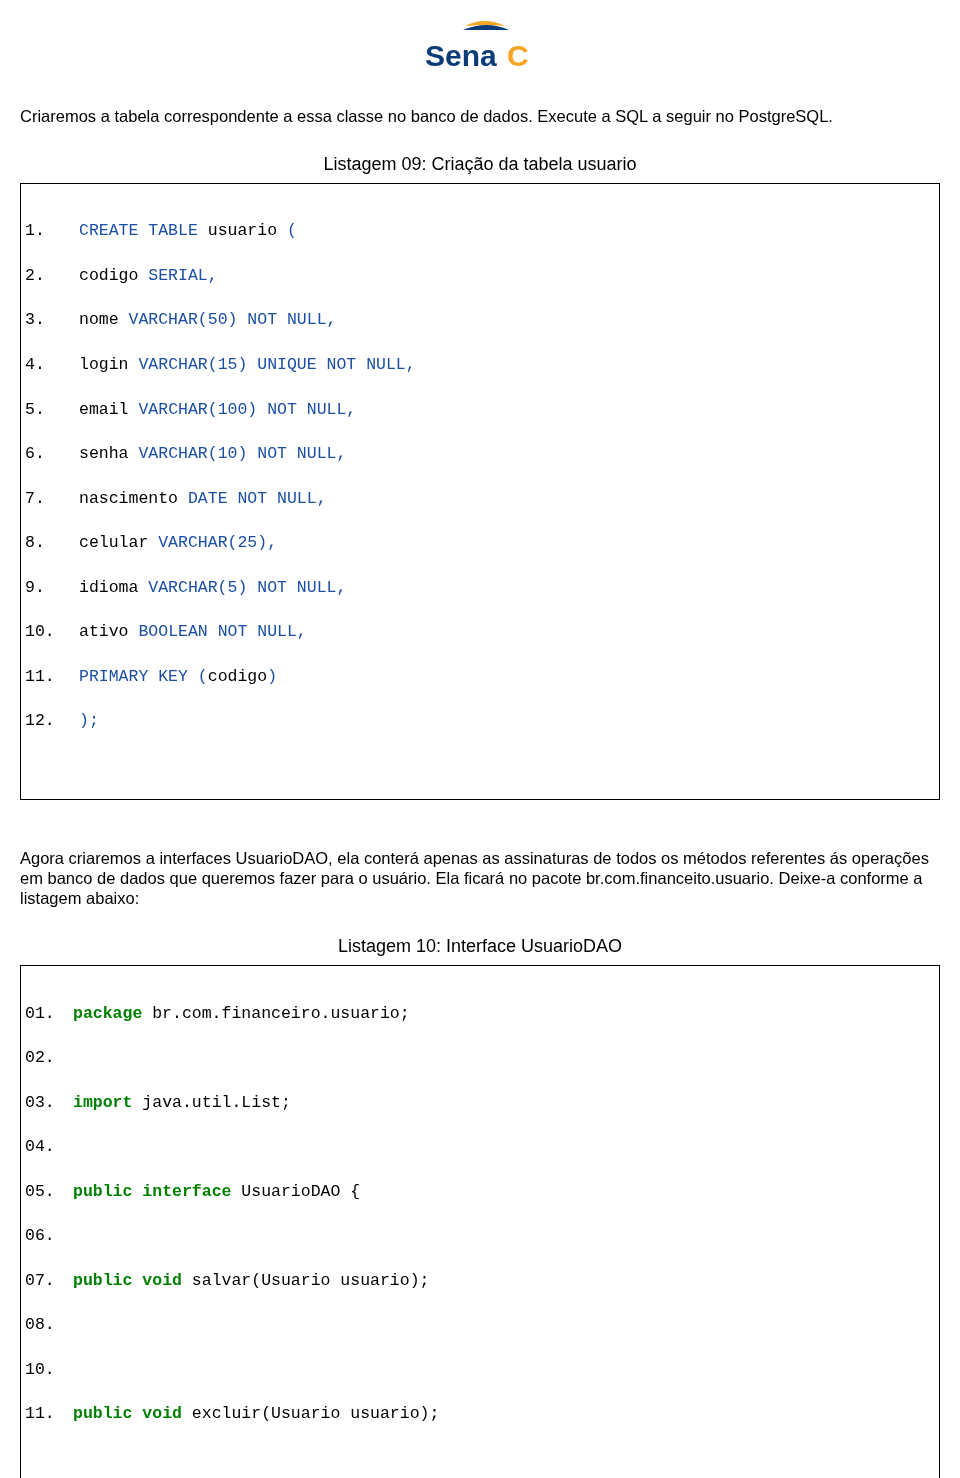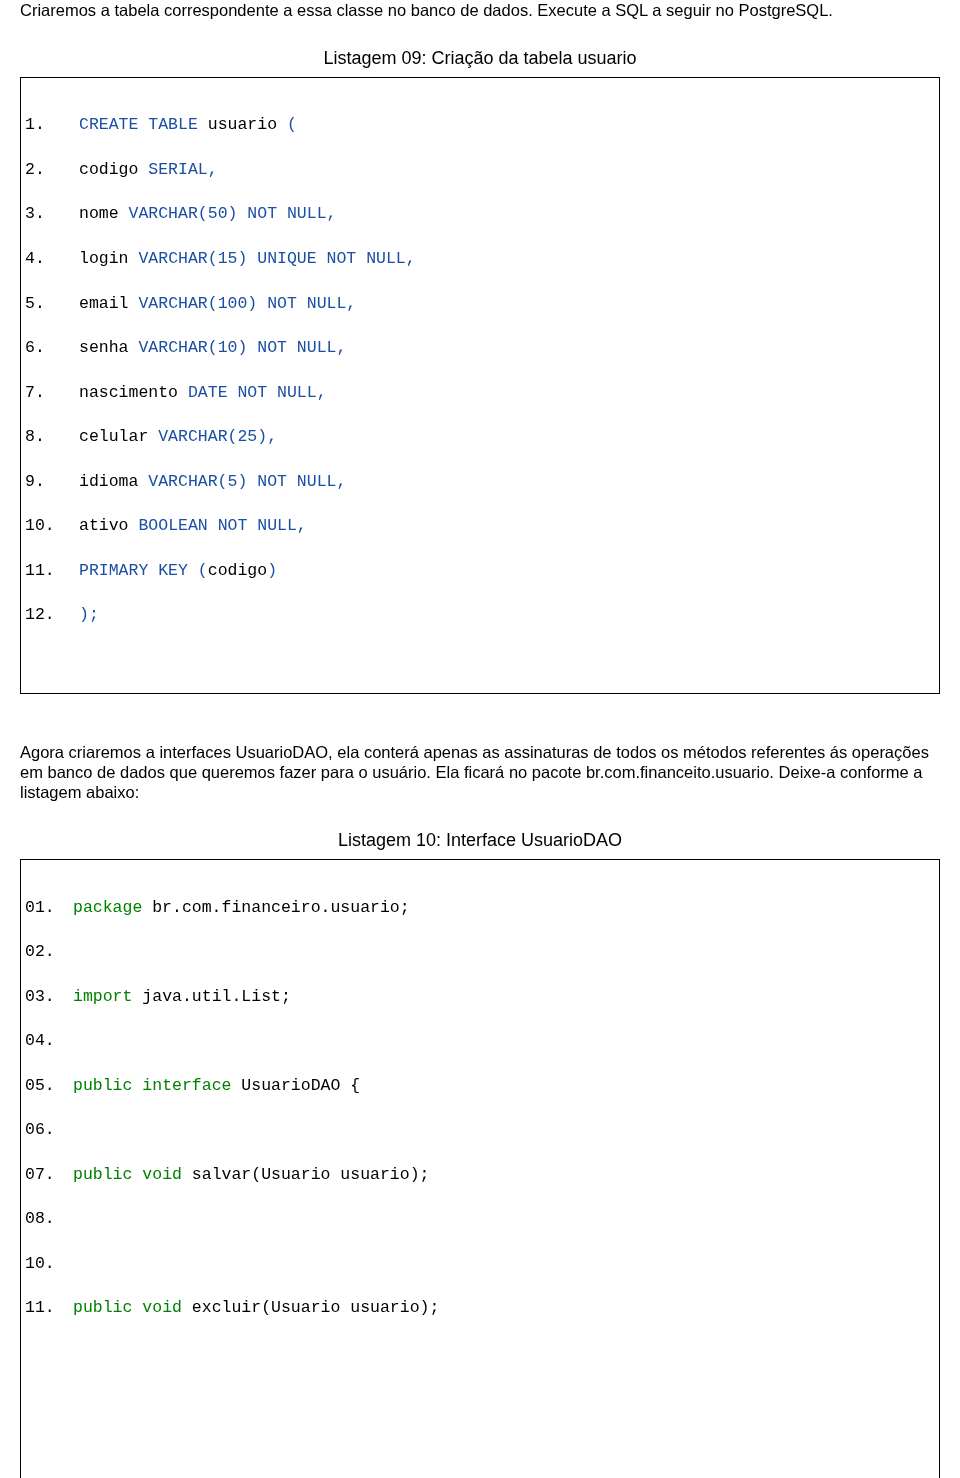--- a/index.html
+++ b/index.html
@@ -38,27 +38,35 @@
     line-height: 1.35;
     white-space: pre;
     color: #000;
     overflow: hidden;
   }
   .code-line { display: block; }
   .ln { display: inline-block; width: 54px; color: #000; }
   .ln2 { display: inline-block; width: 48px; color: #000; }
   .blue { color: #1B4FA3; }
   .green { color: #008000; }
-  .bold { font-weight: normal; text-align: right; }
+  .bold { font-weight: bold; text-align: right; }
 </style>
 </head>
 <body>
 
 <div class="page">
 
+  <div class="logo">
+    <svg width="130" height="58" viewBox="0 0 130 58">
+      <path d="M50 8 Q70 -2 90 8 Q72 6 50 8 Z" fill="#F5A623"></path>
+      <path d="M48 12 Q72 2 94 12 Q74 12 48 12 Z" fill="#0B3C7A"></path>
+      <text x="10" y="48" font-family="Arial" font-weight="bold" font-size="30" fill="#0B3C7A">Sena</text>
+      <text x="92" y="48" font-family="Arial" font-weight="bold" font-size="30" fill="#F5A623">C</text>
+    </svg>
+  </div>
 
   <p class="para">Criaremos a tabela correspondente a essa classe no banco de dados. Execute a SQL a seguir no PostgreSQL.</p>
 
   <div class="caption">Listagem 09: Criação da tabela usuario</div>
 
   <div class="code-box">
 <span class="code-line"><span class="ln">1.</span><span class="blue">CREATE TABLE</span><span> usuario </span><span class="blue">(</span></span>
 <span class="code-line"><span class="ln">2.</span><span>codigo </span><span class="blue">SERIAL,</span></span>
 <span class="code-line"><span class="ln">3.</span><span>nome </span><span class="blue">VARCHAR(50) NOT NULL,</span></span>
 <span class="code-line"><span class="ln">4.</span><span>login </span><span class="blue">VARCHAR(15) UNIQUE NOT NULL,</span></span>

